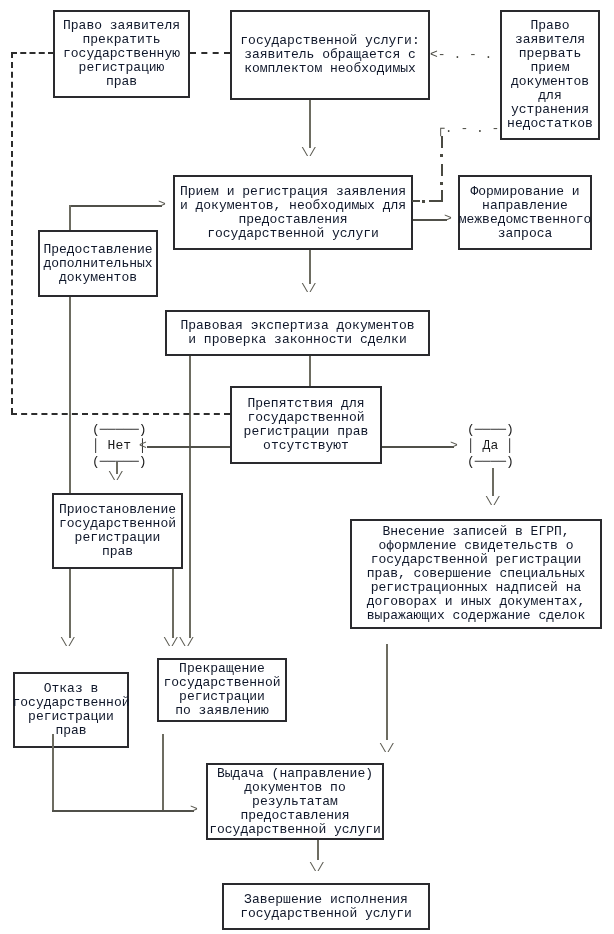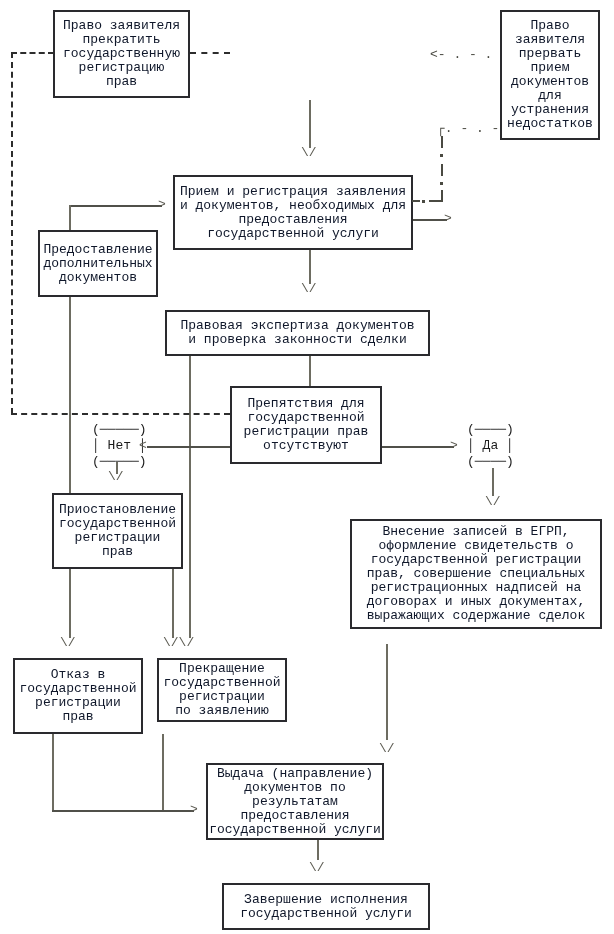--- a/index.html
+++ b/index.html
@@ -36,53 +36,60 @@
 </head>
 <body>
 
 <div class="canvas">
 
   <div class="box" style="left:53px;top:10px;width:137px;height:88px">Право заявителя
 прекратить
 государственную
 регистрацию
 прав</div>
+  <div class="box" style="left:230px;top:10px;width:200px;height:90px">государственной услуги:
+заявитель обращается с
+комплектом необходимых</div>
   <div class="box" style="left:500px;top:10px;width:100px;height:130px">Право
 заявителя
 прервать
 прием
 документов
 для
 устранения
 недостатков</div>
   <div class="box" style="left:173px;top:175px;width:240px;height:75px">Прием и регистрация заявления
 и документов, необходимых для
 предоставления
 государственной услуги</div>
+  <div class="box" style="left:458px;top:175px;width:134px;height:75px">Формирование и
+направление
+межведомственного
+запроса</div>
   <div class="box" style="left:38px;top:230px;width:120px;height:67px">Предоставление
 дополнительных
 документов</div>
   <div class="box" style="left:165px;top:310px;width:265px;height:46px">Правовая экспертиза документов
 и проверка законности сделки</div>
   <div class="box" style="left:230px;top:386px;width:152px;height:78px">Препятствия для
 государственной
 регистрации прав
 отсутствуют</div>
   <div class="box" style="left:52px;top:493px;width:131px;height:76px">Приостановление
 государственной
 регистрации
 прав</div>
   <div class="box" style="left:350px;top:519px;width:252px;height:110px">Внесение записей в ЕГРП,
 оформление свидетельств о
 государственной регистрации
 прав, совершение специальных
 регистрационных надписей на
 договорах и иных документах,
 выражающих содержание сделок</div>
-  <div class="box" style="left:13px;top:658px;width:130px;height:76px">Отказ в
+  <div class="box" style="left:13px;top:672px;width:116px;height:76px">Отказ в
 государственной
 регистрации
 прав</div>
   <div class="box" style="left:157px;top:658px;width:130px;height:64px">Прекращение
 государственной
 регистрации
 по заявлению</div>
   <div class="box" style="left:206px;top:763px;width:178px;height:77px">Выдача (направление)
 документов по результатам
 предоставления

